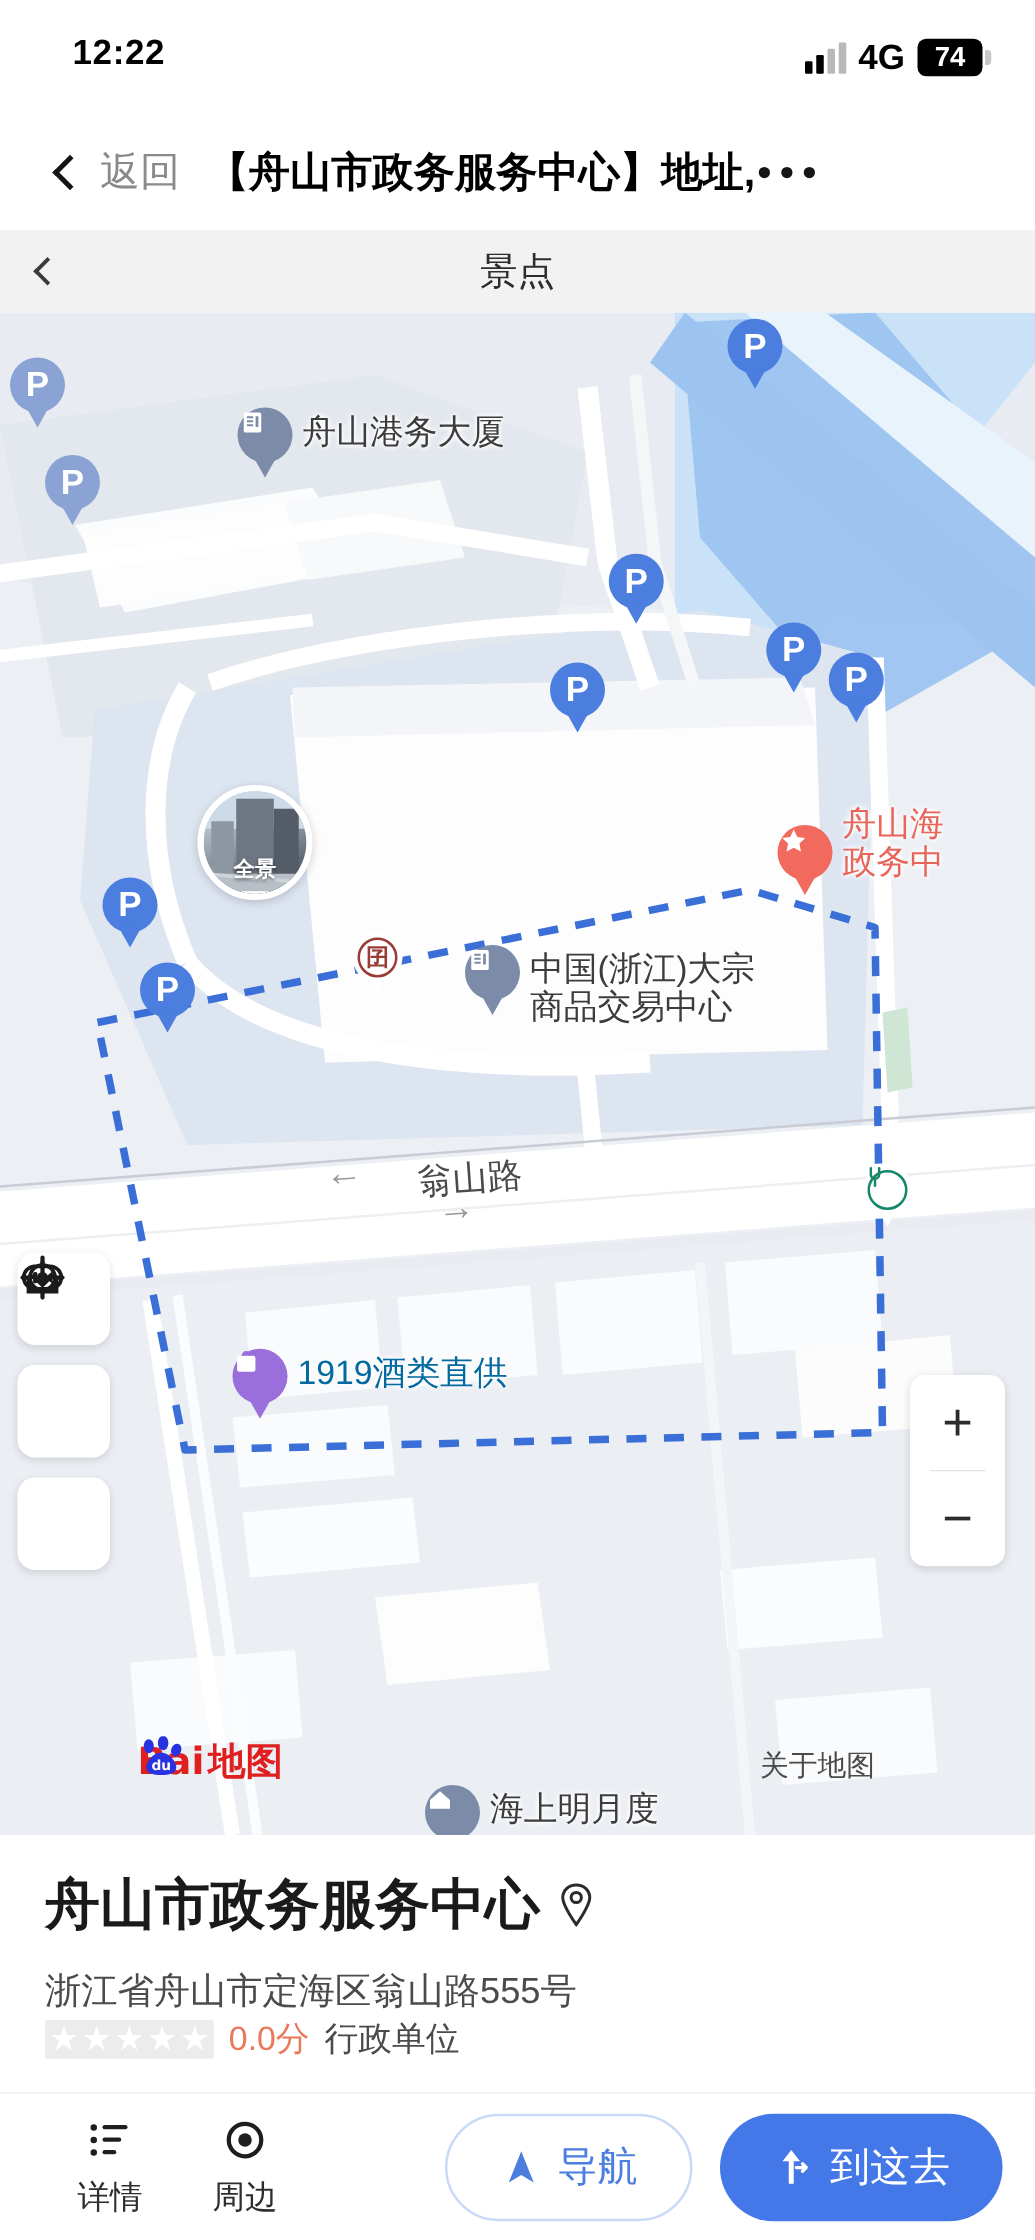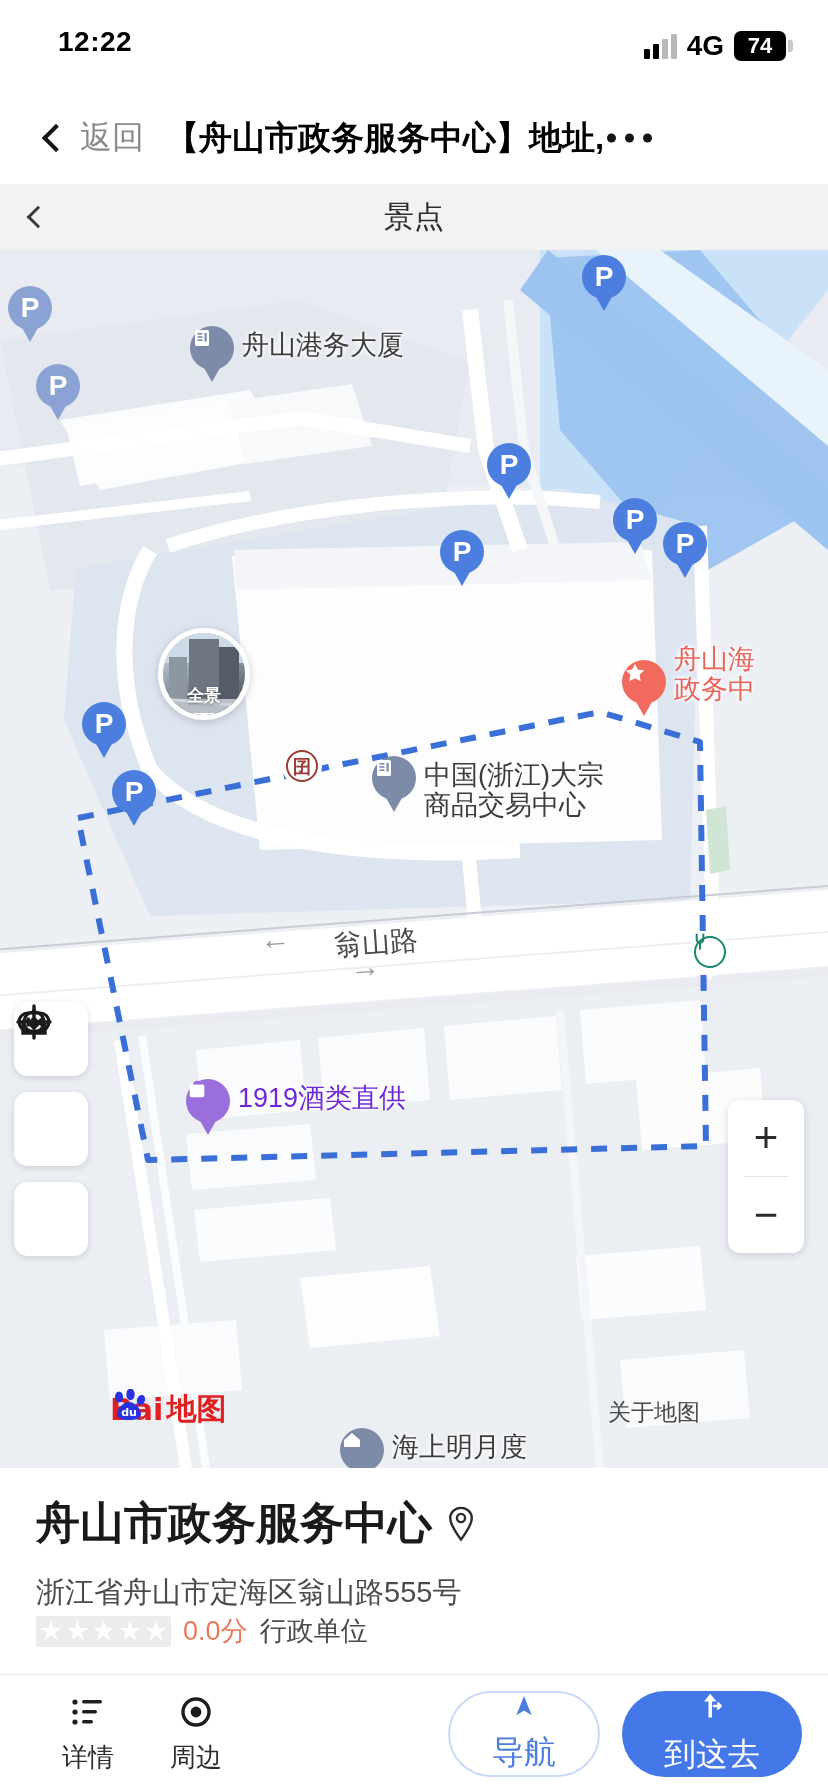--- a/index.html
+++ b/index.html
@@ -101,21 +101,21 @@
   .pin.blue.pale { background: #8ba3d4; color: #8ba3d4; }
   .pin.grayblue { background: #7b8ba8; color: #7b8ba8; }
   .pin.purple { background: #9b6fdb; color: #9b6fdb; }
   .pin.red { background: #f26a5d; color: #f26a5d; }
   .pin-glyph { color: #fff; font-size: 28px; font-weight: 700; line-height: 1; }
   .poi-label {
     font-size: 27px; color: #3c3c3c; line-height: 1.12; white-space: nowrap;
     margin-top: 4px; text-shadow: 0 0 4px #fff, 0 0 4px #fff, 0 0 6px #fff;
   }
   .poi-label.red-text { color: #e8655a; }
-  .poi-label.purple-text { color: #6d28d9; }
+  .poi-label.purple-text { color: #0369a1; }
 
   
   .circ-marker {
     position: absolute; width: 40px; height: 40px; border-radius: 50%;
     background: #fff; display: flex; align-items: center; justify-content: center;
   }
   .circ-marker::after {
     content: ""; position: absolute; bottom: -9px; left: 50%;
     transform: translateX(-50%);
     border-left: 7px solid transparent; border-right: 7px solid transparent;
@@ -217,21 +217,21 @@
   }
   .bb-item {
     width: 108px; display: flex; flex-direction: column;
     align-items: center; gap: 8px;
   }
   .bb-item:first-child { margin-left: 34px; }
   .bb-label { font-size: 26px; color: #2e2e2e; }
   .bb-actions { margin-left: auto; margin-right: 26px; display: flex; gap: 22px; }
   .btn-pill {
     height: 86px; border-radius: 43px; display: flex; align-items: center;
-    justify-content: center; gap: 12px; padding: 0 42px; flex-direction: column;
+    justify-content: center; gap: 12px; padding: 0 42px;
   }
   .btn-outline { border: 2px solid #c9d9f7; background: #fff; }
   .btn-outline .btn-label { color: #4b7ede; font-size: 32px; }
   .btn-solid { background: #4477e8; }
   .btn-solid .btn-label { color: #fff; font-size: 32px; }
 </style>
 </head>
 <body>
 
 <div class="phone">

